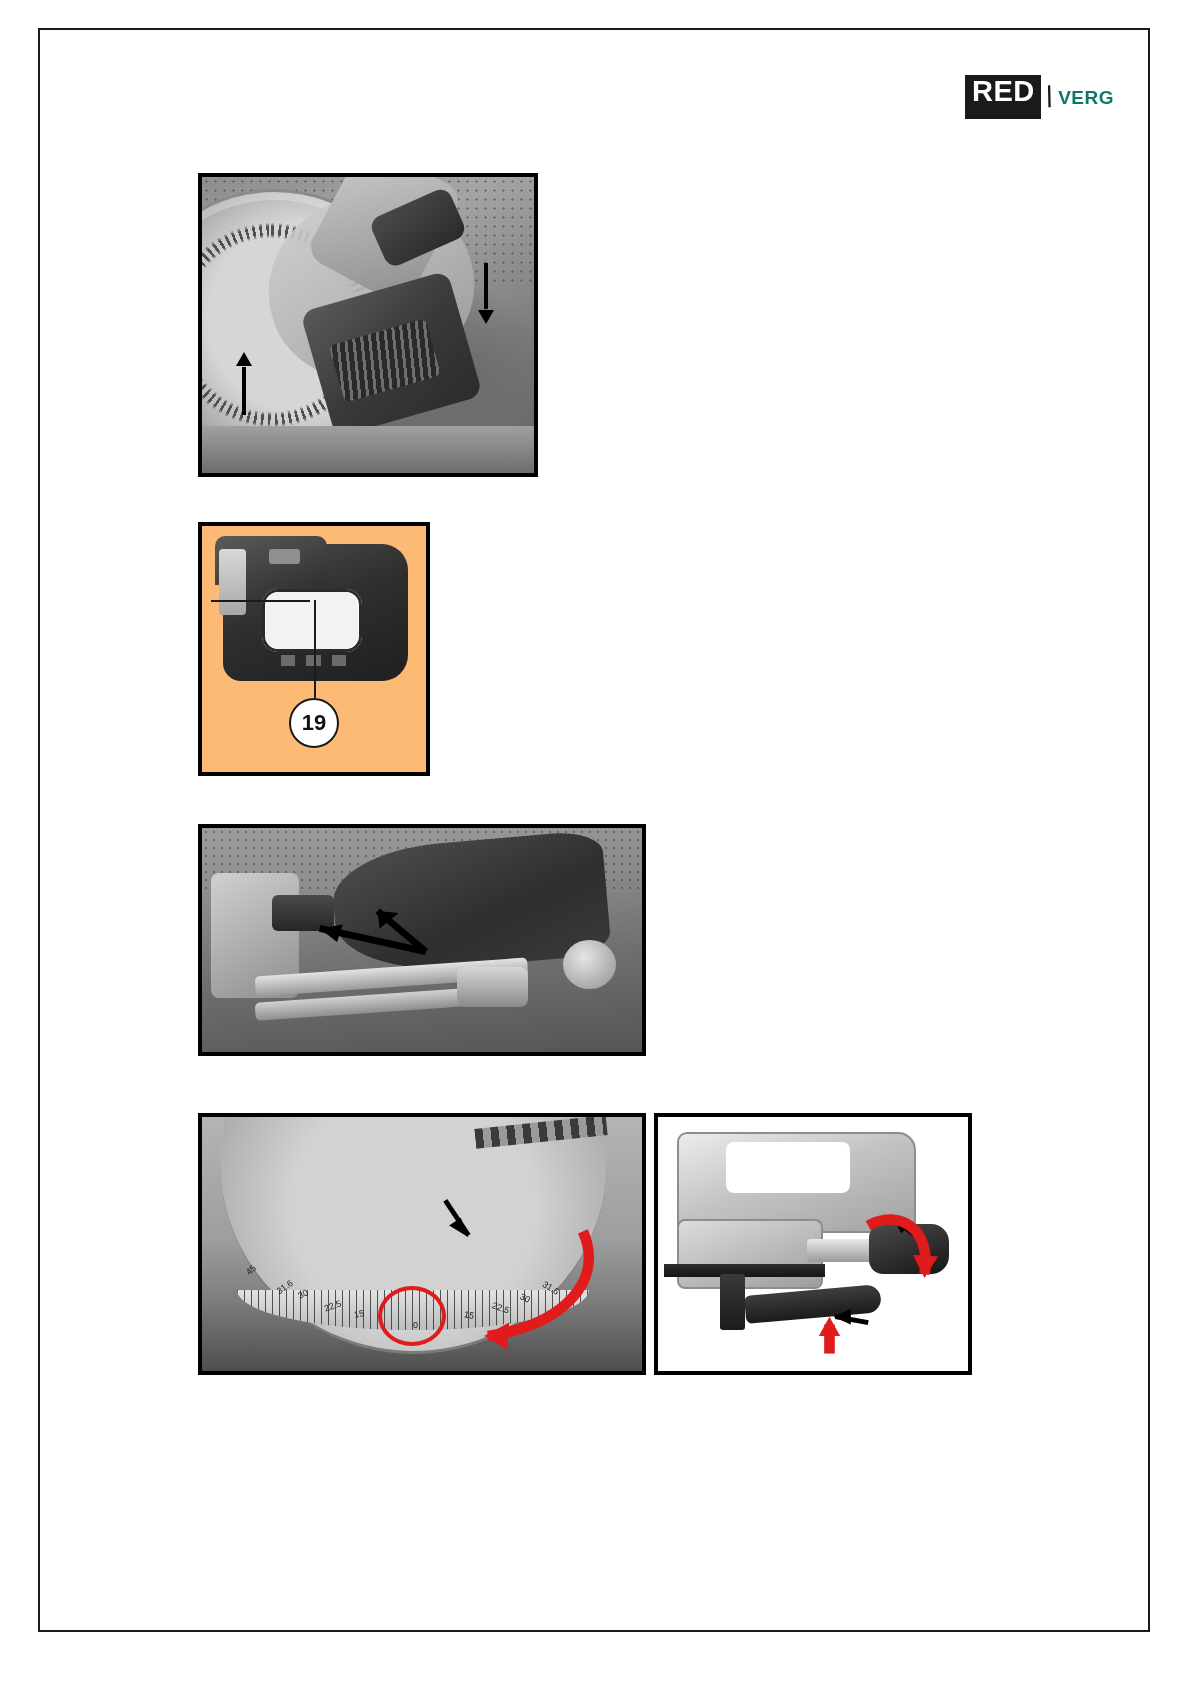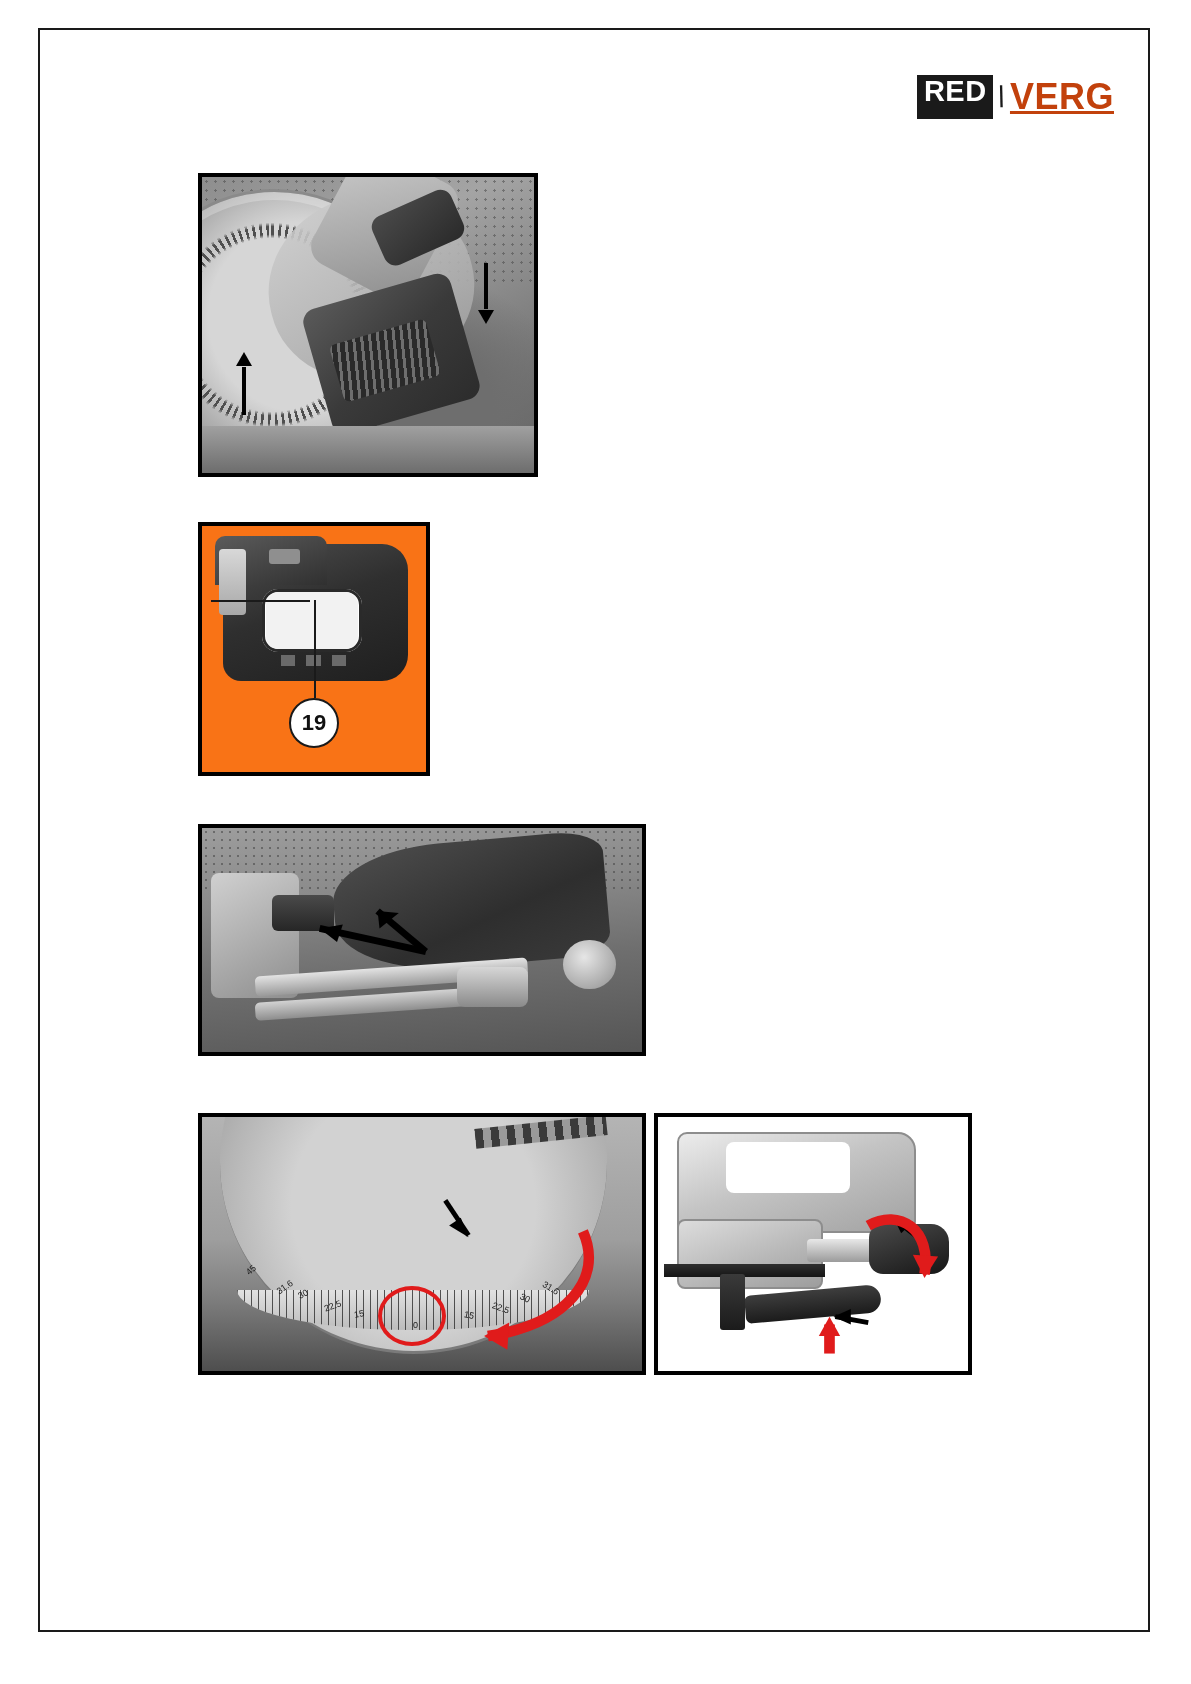--- a/index.html
+++ b/index.html
@@ -48,26 +48,25 @@
   .brand-slash {
     color: #1a1a1a;
     font-size: 30px;
     font-weight: normal;
     transform: skewX(-14deg);
     margin: 0 5px 0 4px;
     line-height: 1;
     display: inline-block;
   }
   .brand-verg {
-    color: #c2410c;
+    color: #0f766e;
     font-weight: bold;
-    font-size: 36px;
+    font-size: 19px;
     letter-spacing: 0.5px;
     line-height: 1;
-    text-decoration: underline;
   }
 
   
   .figure {
     position: absolute;
     border: 4px solid #000000;
     box-sizing: border-box;
     overflow: hidden;
     background: #b8b8b8;
   }
@@ -147,21 +146,21 @@
     position: absolute;
     left: 50%;
     top: -1px;
     transform: translate(-50%, -100%);
     border-left: 8px solid transparent;
     border-right: 8px solid transparent;
     border-bottom: 14px solid #000;
   }
 
   
-  #fig2 { left: 158px; top: 492px; width: 232px; height: 254px; border-width: 4px; background:#f97316; }
+  #fig2 { left: 158px; top: 492px; width: 232px; height: 254px; border-width: 4px; background:#fdba74; }
   #fig2 .body {
     position: absolute; left: 6%; top: 6%; width: 86%; height: 58%;
   }
   #fig2 .shell {
     position: absolute; left: 4%; top: 2%; width: 96%; height: 96%;
     background: linear-gradient(160deg,#4e4e4e 0%, #2f2f2f 45%, #1f1f1f 100%);
     border-radius: 16px 26px 26px 18px;
   }
   #fig2 .shell-top {
     position: absolute; left: 0; top: -3%; width: 58%; height: 34%;

